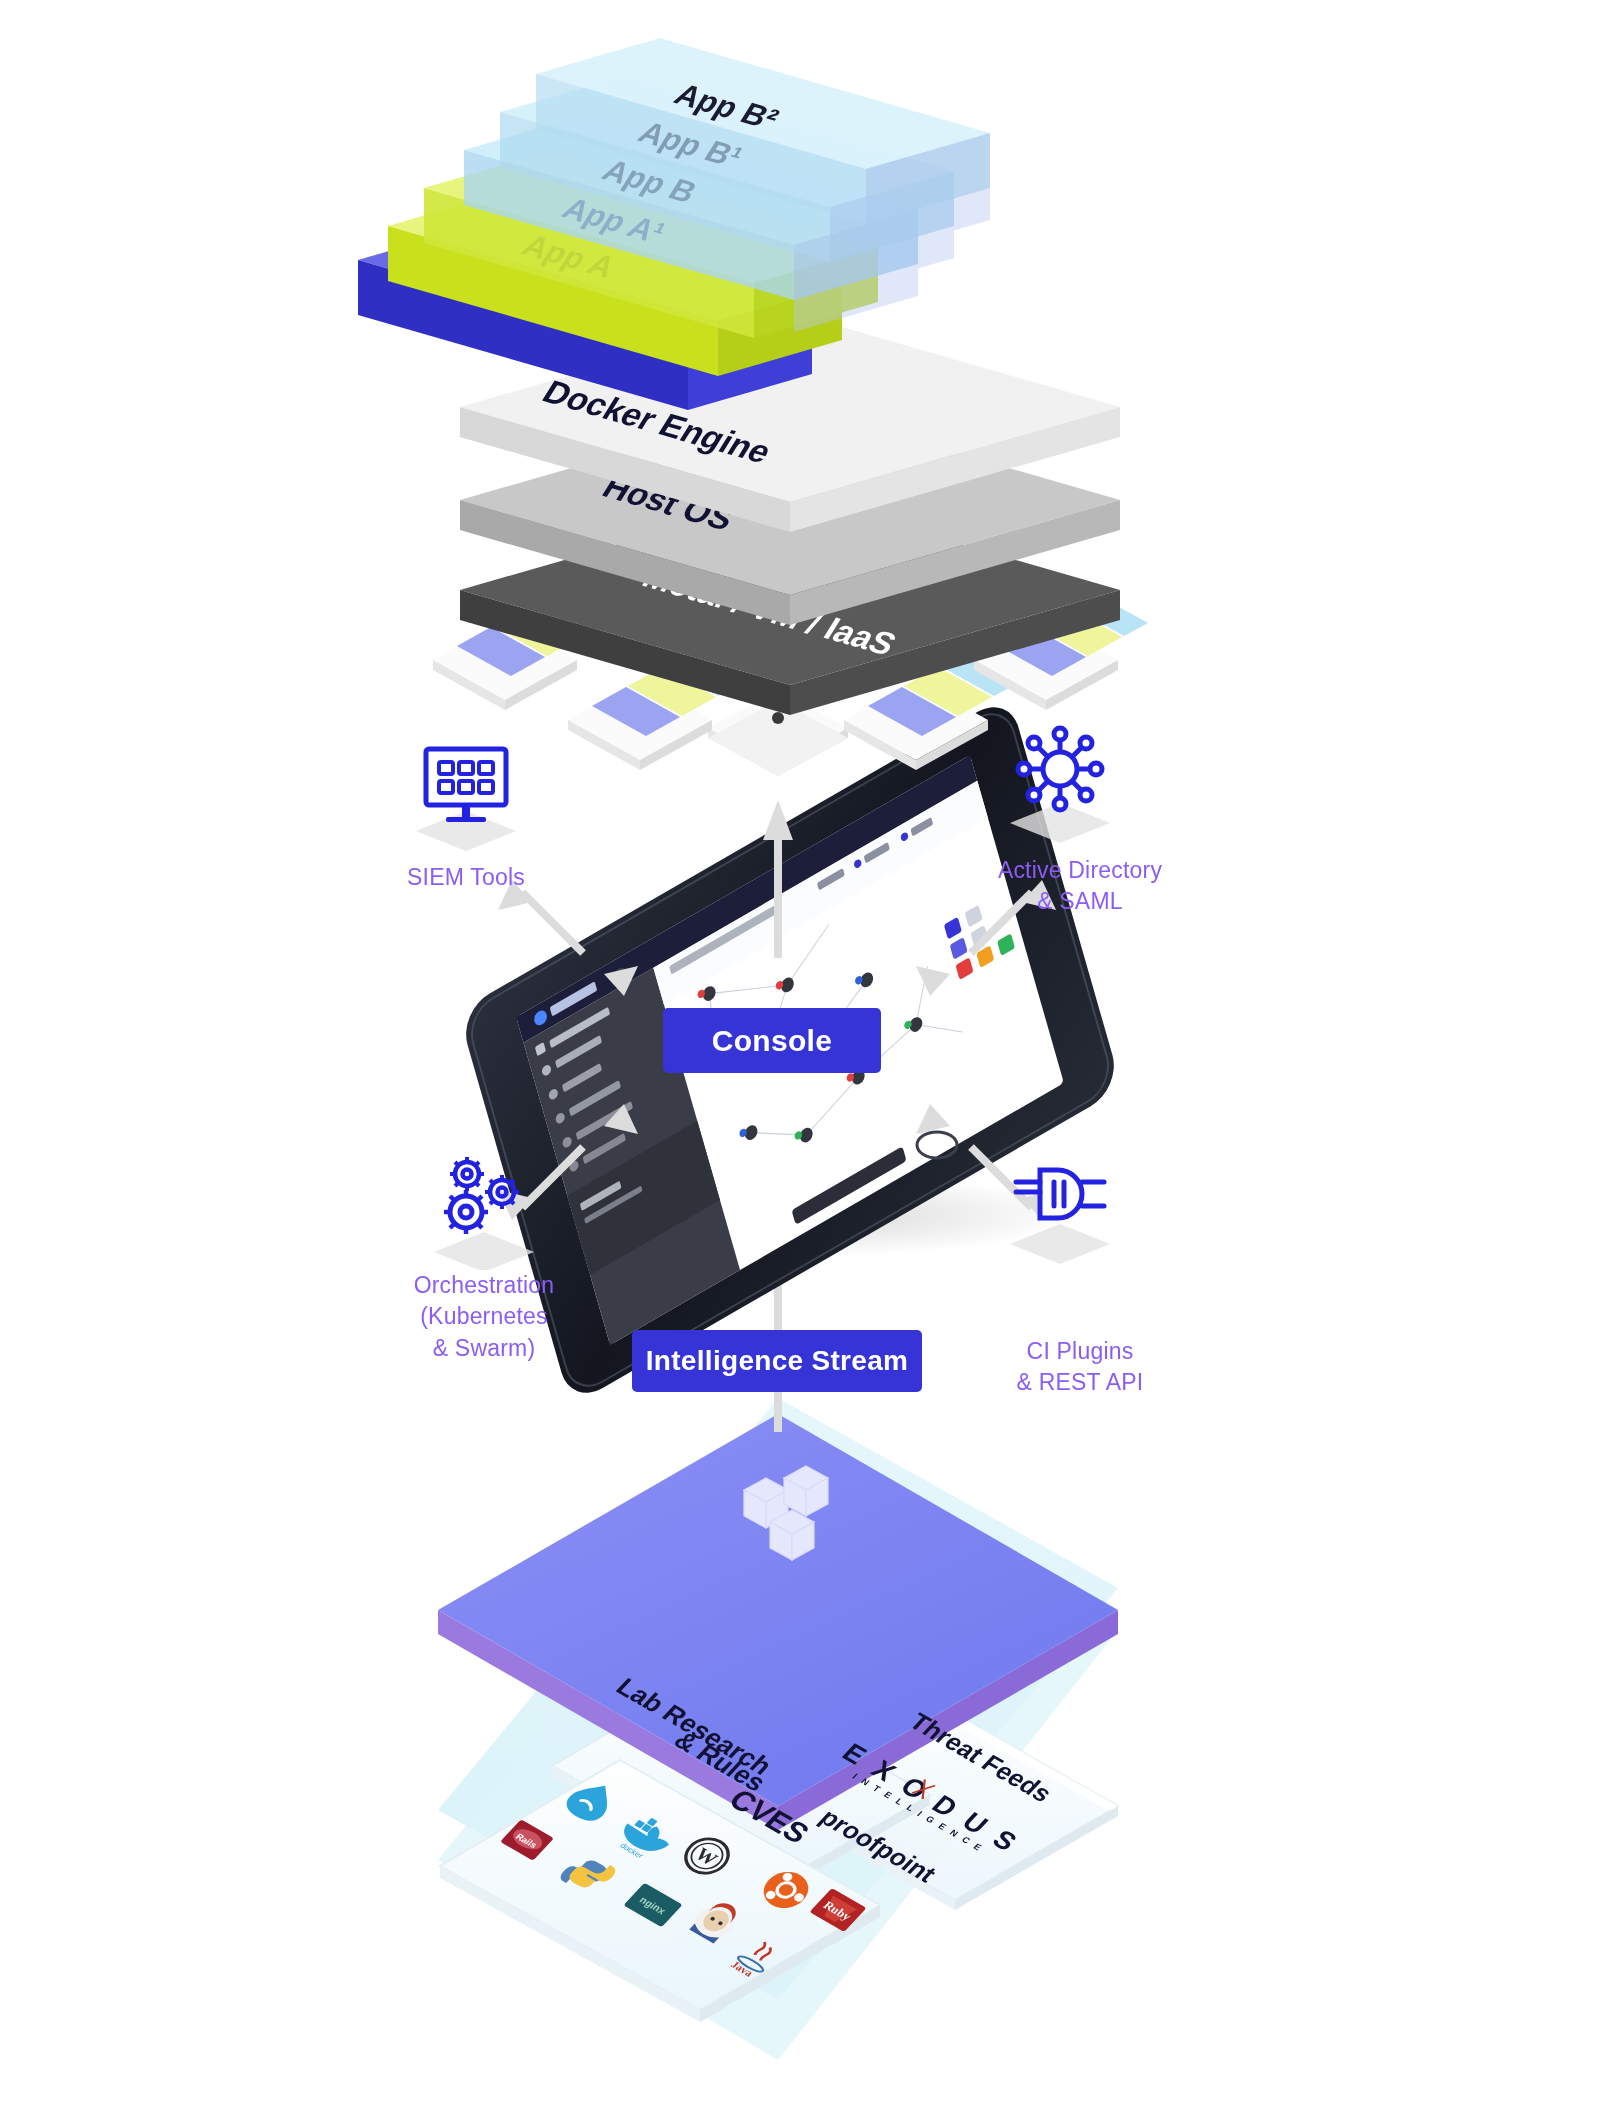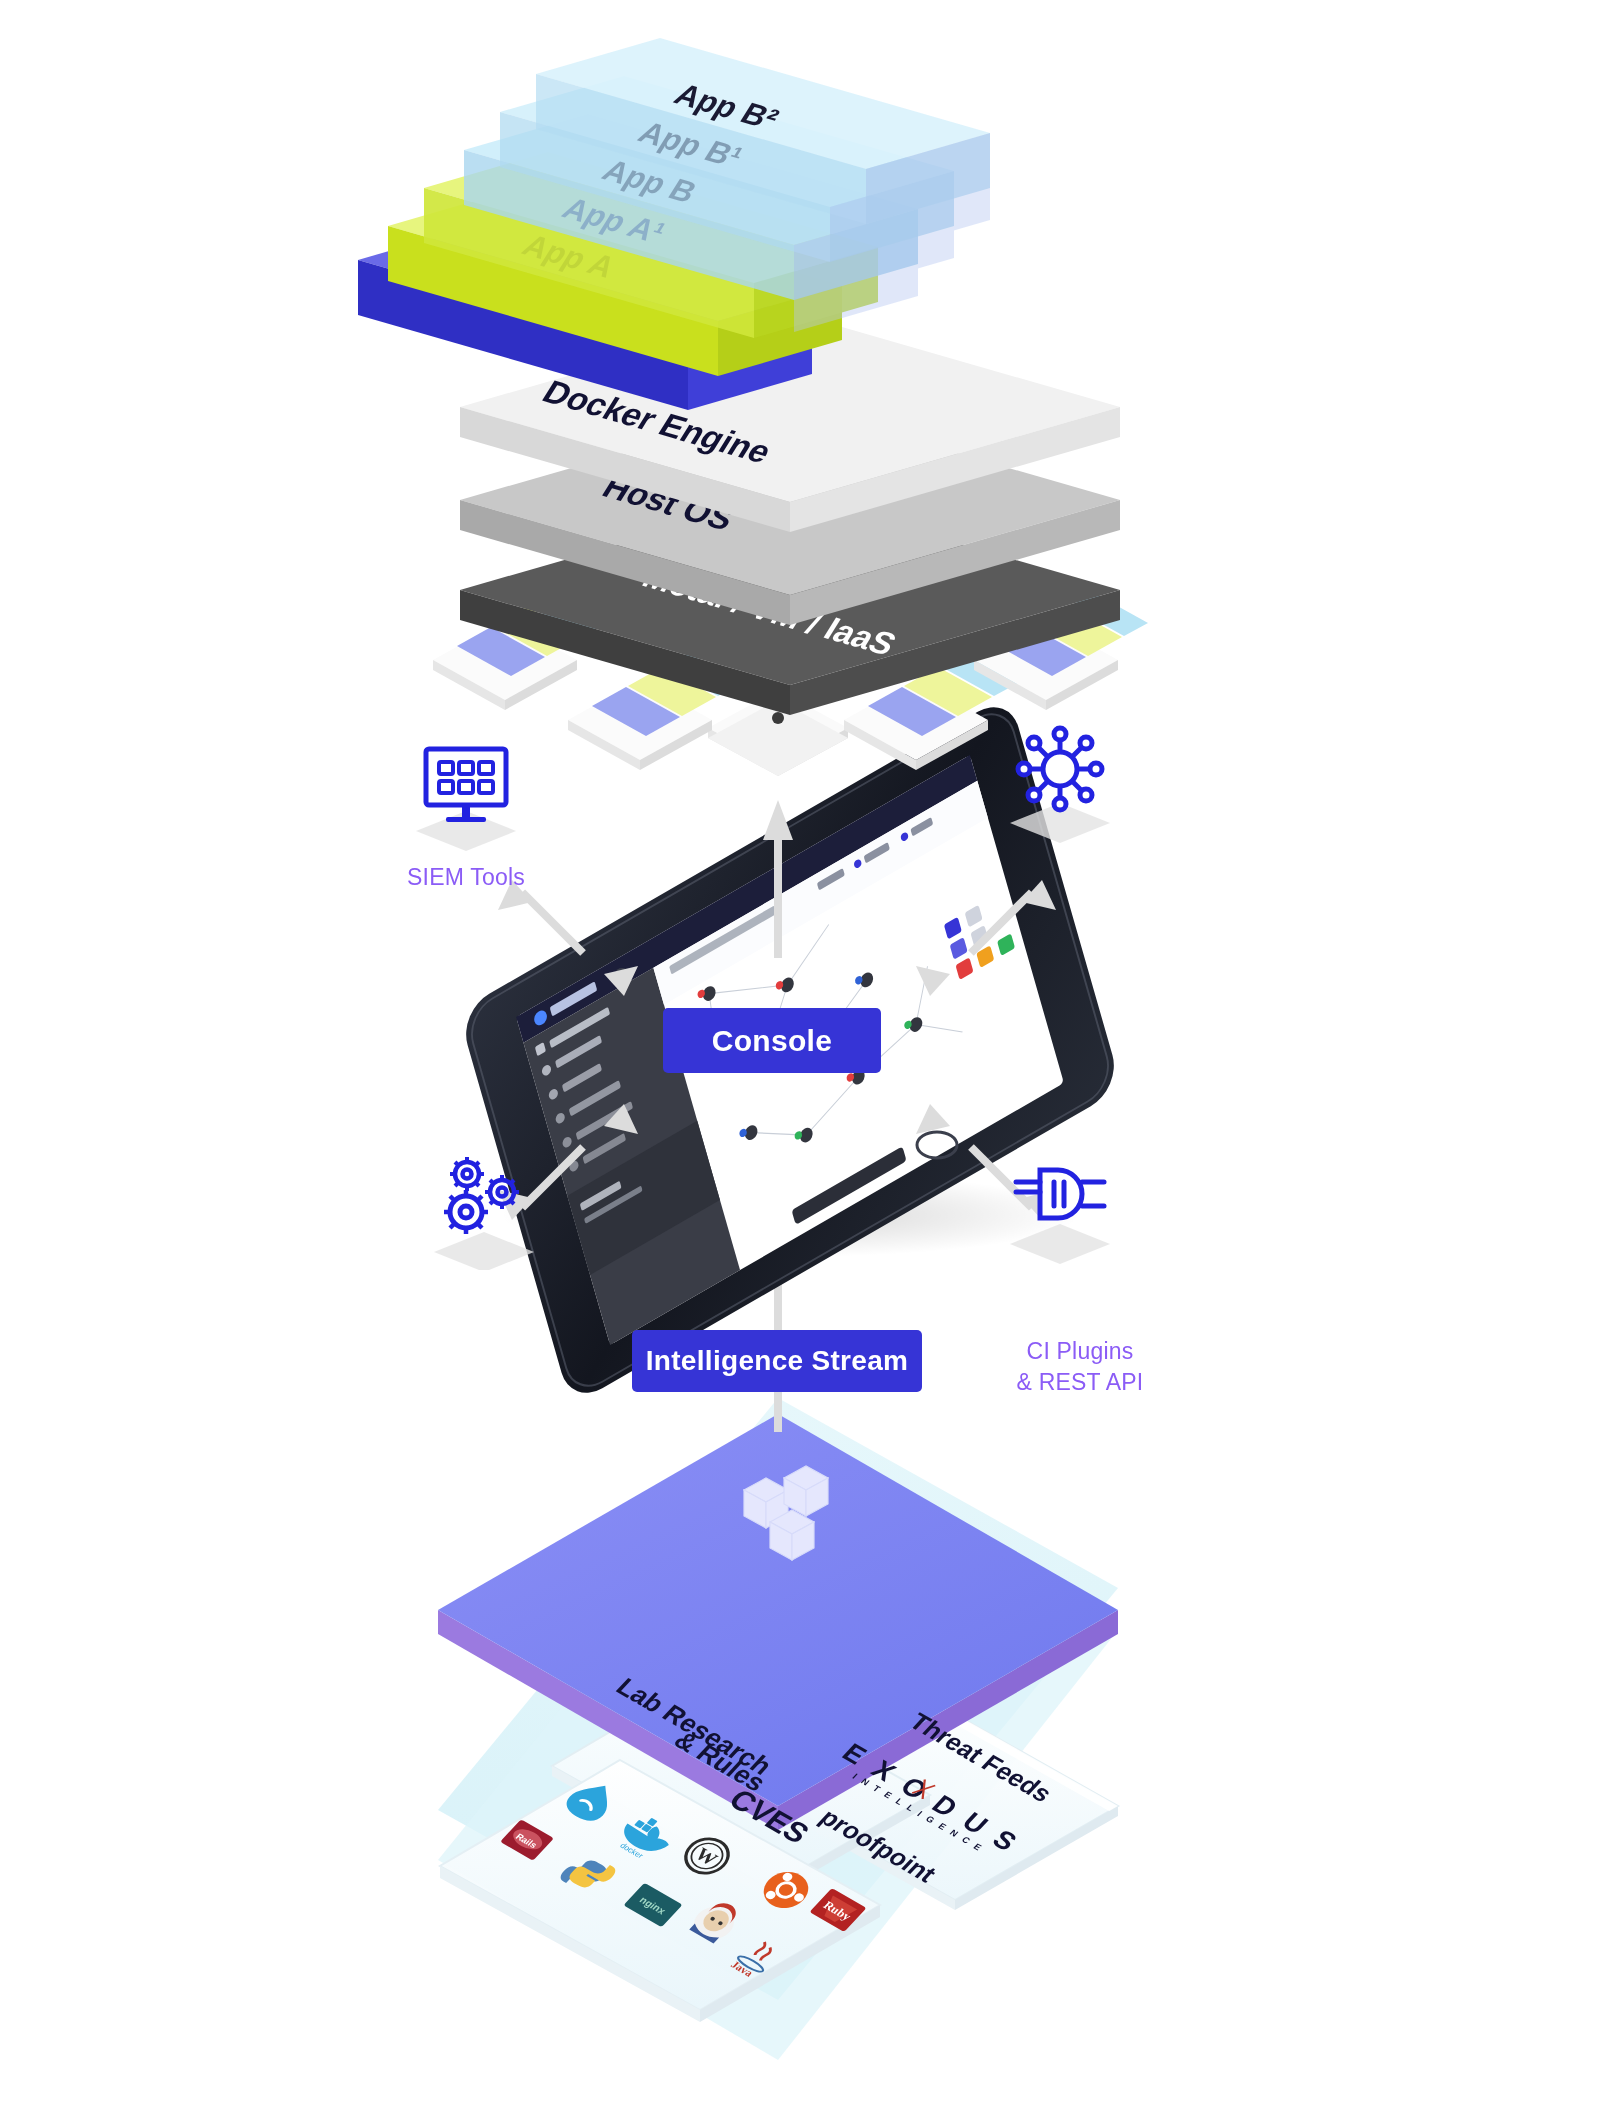--- a/index.html
+++ b/index.html
@@ -491,20 +491,22 @@
         <circle cx="60" cy="81" r="6"></circle>
         <circle cx="24" cy="46" r="6"></circle>
         <circle cx="96" cy="46" r="6"></circle>
         <circle cx="34" cy="20" r="6"></circle>
         <circle cx="86" cy="20" r="6"></circle>
         <circle cx="34" cy="72" r="6"></circle>
         <circle cx="86" cy="72" r="6"></circle>
       </g>
     </svg>
   </div>
+  <div class="plain-label" style="left:950px; top:855px; width:260px;">Active Directory
+&amp; SAML</div>
 
   <div class="icon-wrap" style="left:424px; top:1150px;">
     <svg viewBox="0 0 120 120">
       <polygon points="60,82 110,102 60,122 10,102" fill="#e4e4e4" opacity=".8"></polygon>
       <g stroke="#2222e0" stroke-width="4.5" fill="none">
         <circle cx="43" cy="24" r="12"></circle>
         <circle cx="43" cy="24" r="4.5"></circle>
         <g stroke-width="4">
           <line x1="43" y1="7" x2="43" y2="12"></line>
             <line x1="43" y1="36" x2="43" y2="41"></line>
@@ -539,20 +541,23 @@
           <line x1="20" y1="62" x2="26" y2="62"></line>
             <line x1="58" y1="62" x2="64" y2="62"></line>
           <line x1="26" y1="46" x2="31" y2="51"></line>
             <line x1="53" y1="73" x2="58" y2="78"></line>
           <line x1="58" y1="46" x2="53" y2="51"></line>
             <line x1="31" y1="73" x2="26" y2="78"></line>
         </g>
       </g>
     </svg>
   </div>
+  <div class="plain-label" style="left:354px; top:1270px; width:260px;">Orchestration
+(Kubernetes
+&amp;  Swarm)</div>
 
   <div class="icon-wrap" style="left:1000px; top:1150px;">
     <svg viewBox="0 0 120 120">
       <polygon points="60,74 110,94 60,114 10,94" fill="#e4e4e4" opacity=".8"></polygon>
       <path d="M40,20 L58,20 A24,24 0 0 1 58,68 L40,68 Z" fill="#ffffff" stroke="#2222e0" stroke-width="5"></path>
       <g stroke="#2222e0" stroke-width="5" stroke-linecap="round">
         <line x1="54" y1="32" x2="54" y2="56"></line>
         <line x1="64" y1="32" x2="64" y2="56"></line>
         <line x1="16" y1="32" x2="40" y2="32"></line>
         <line x1="16" y1="42" x2="40" y2="42"></line>

